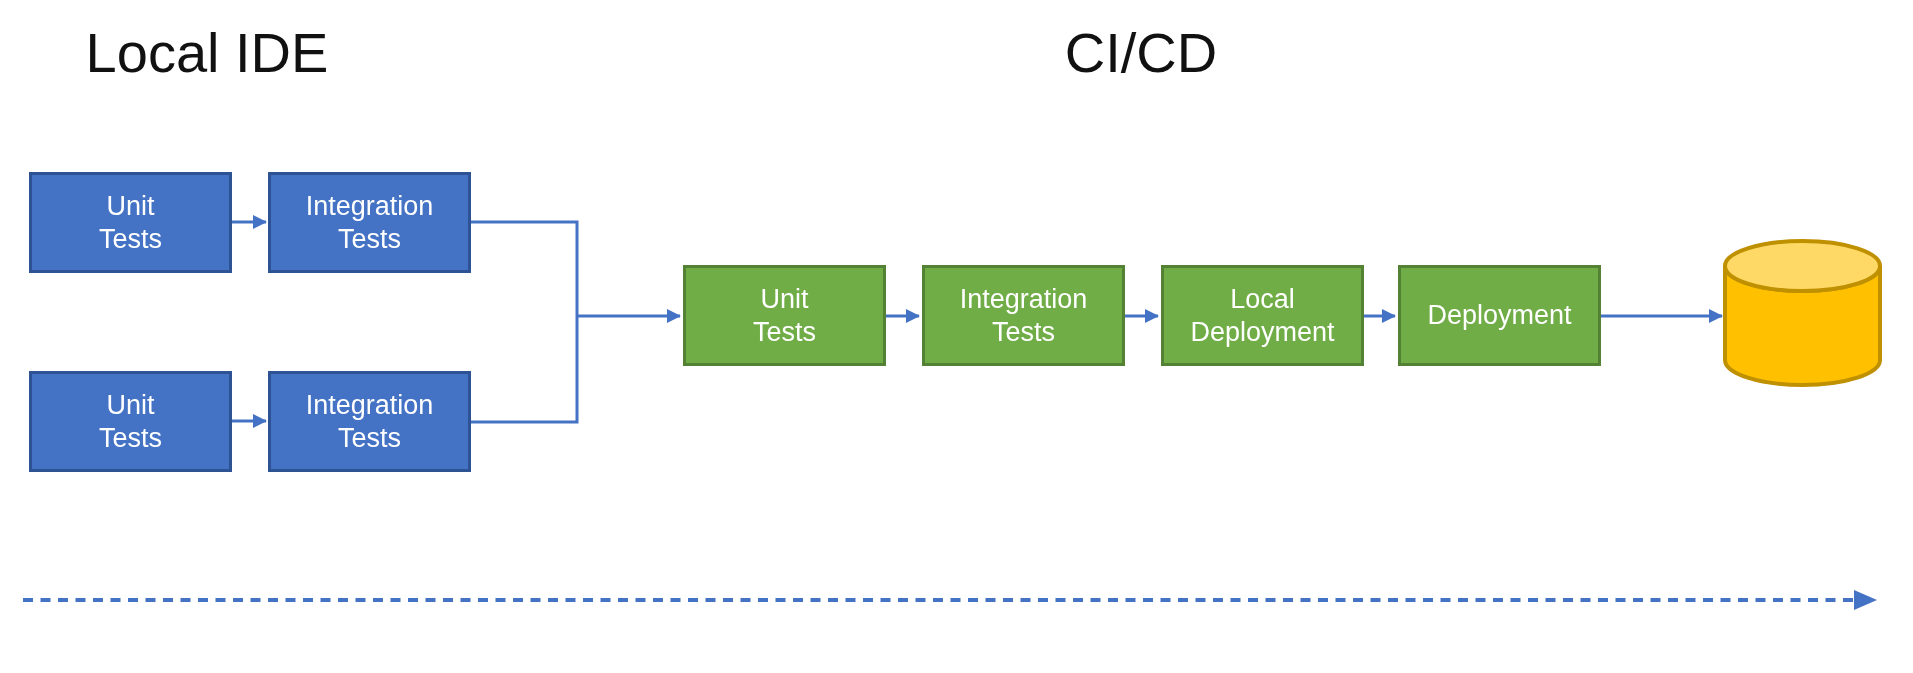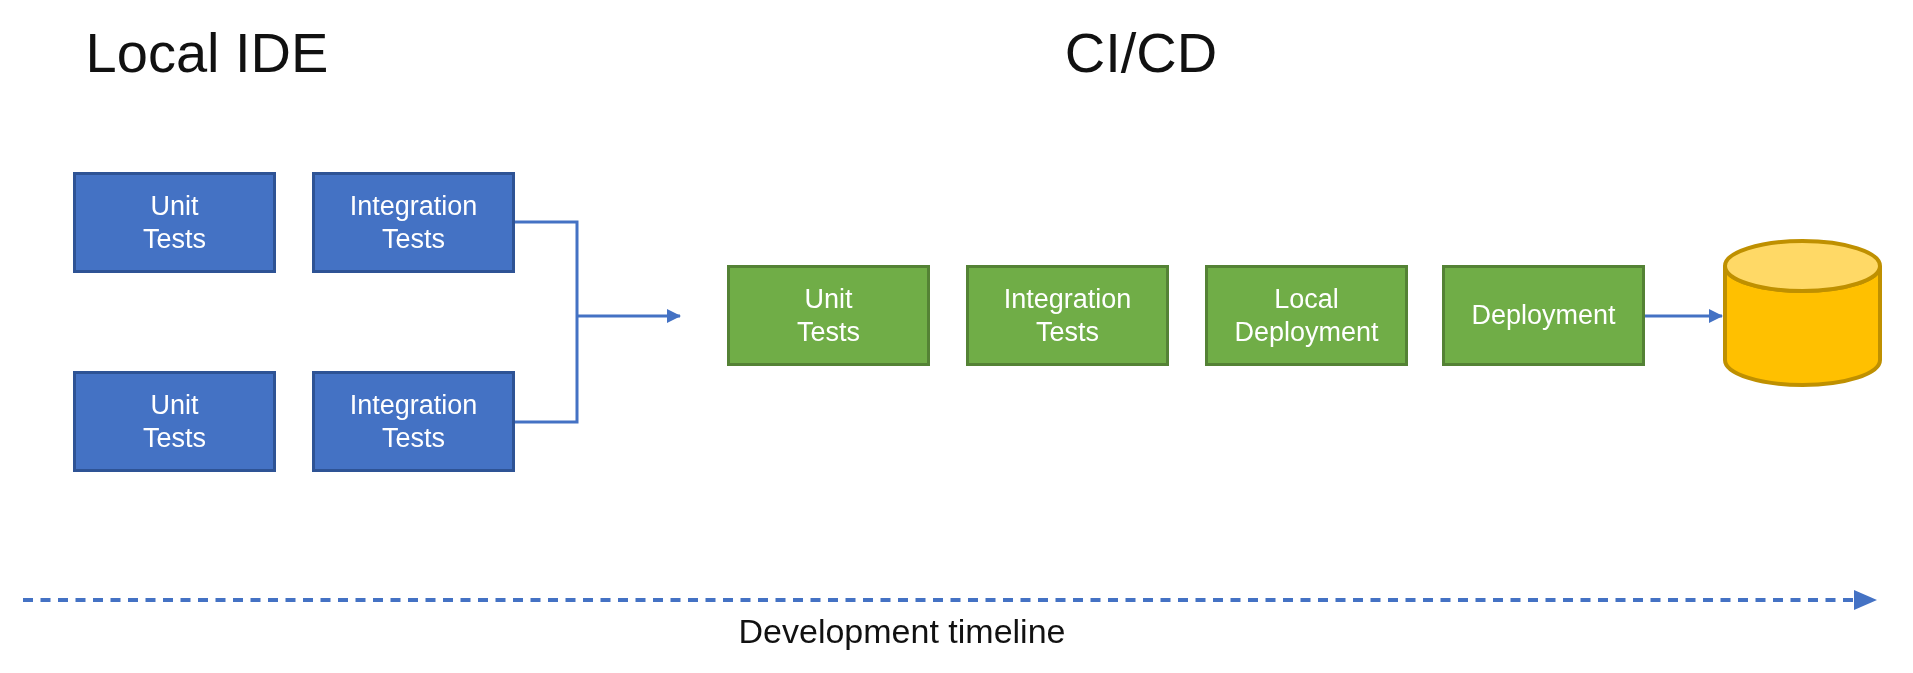--- a/index.html
+++ b/index.html
@@ -22,21 +22,20 @@
   }
   .node {
     position: absolute;
     width: 203px;
     height: 101px;
     box-sizing: border-box;
     display: flex;
     align-items: center;
     justify-content: center;
     text-align: center;
-    margin-left: 44px;
   }
   .node-label {
     color: #ffffff;
     font-size: 27px;
     line-height: 1.22;
     white-space: pre-line;
   }
   .node-blue {
     background: var(--blue-fill, #4472C4);
     border: 3px solid var(--blue-border, #2E5395);
@@ -148,15 +147,14 @@
 Tests</span>
   </div>
   <div class="node node-green" style="left:1161px; top:265px;">
     <span class="node-label">Local
 Deployment</span>
   </div>
   <div class="node node-green" style="left:1398px; top:265px;">
     <span class="node-label">Deployment</span>
   </div>
 
-  <div class="timeline-label" style="left:902px; top:612px;">Development timeline</div>
 
 </div>
 
 </body></html>

